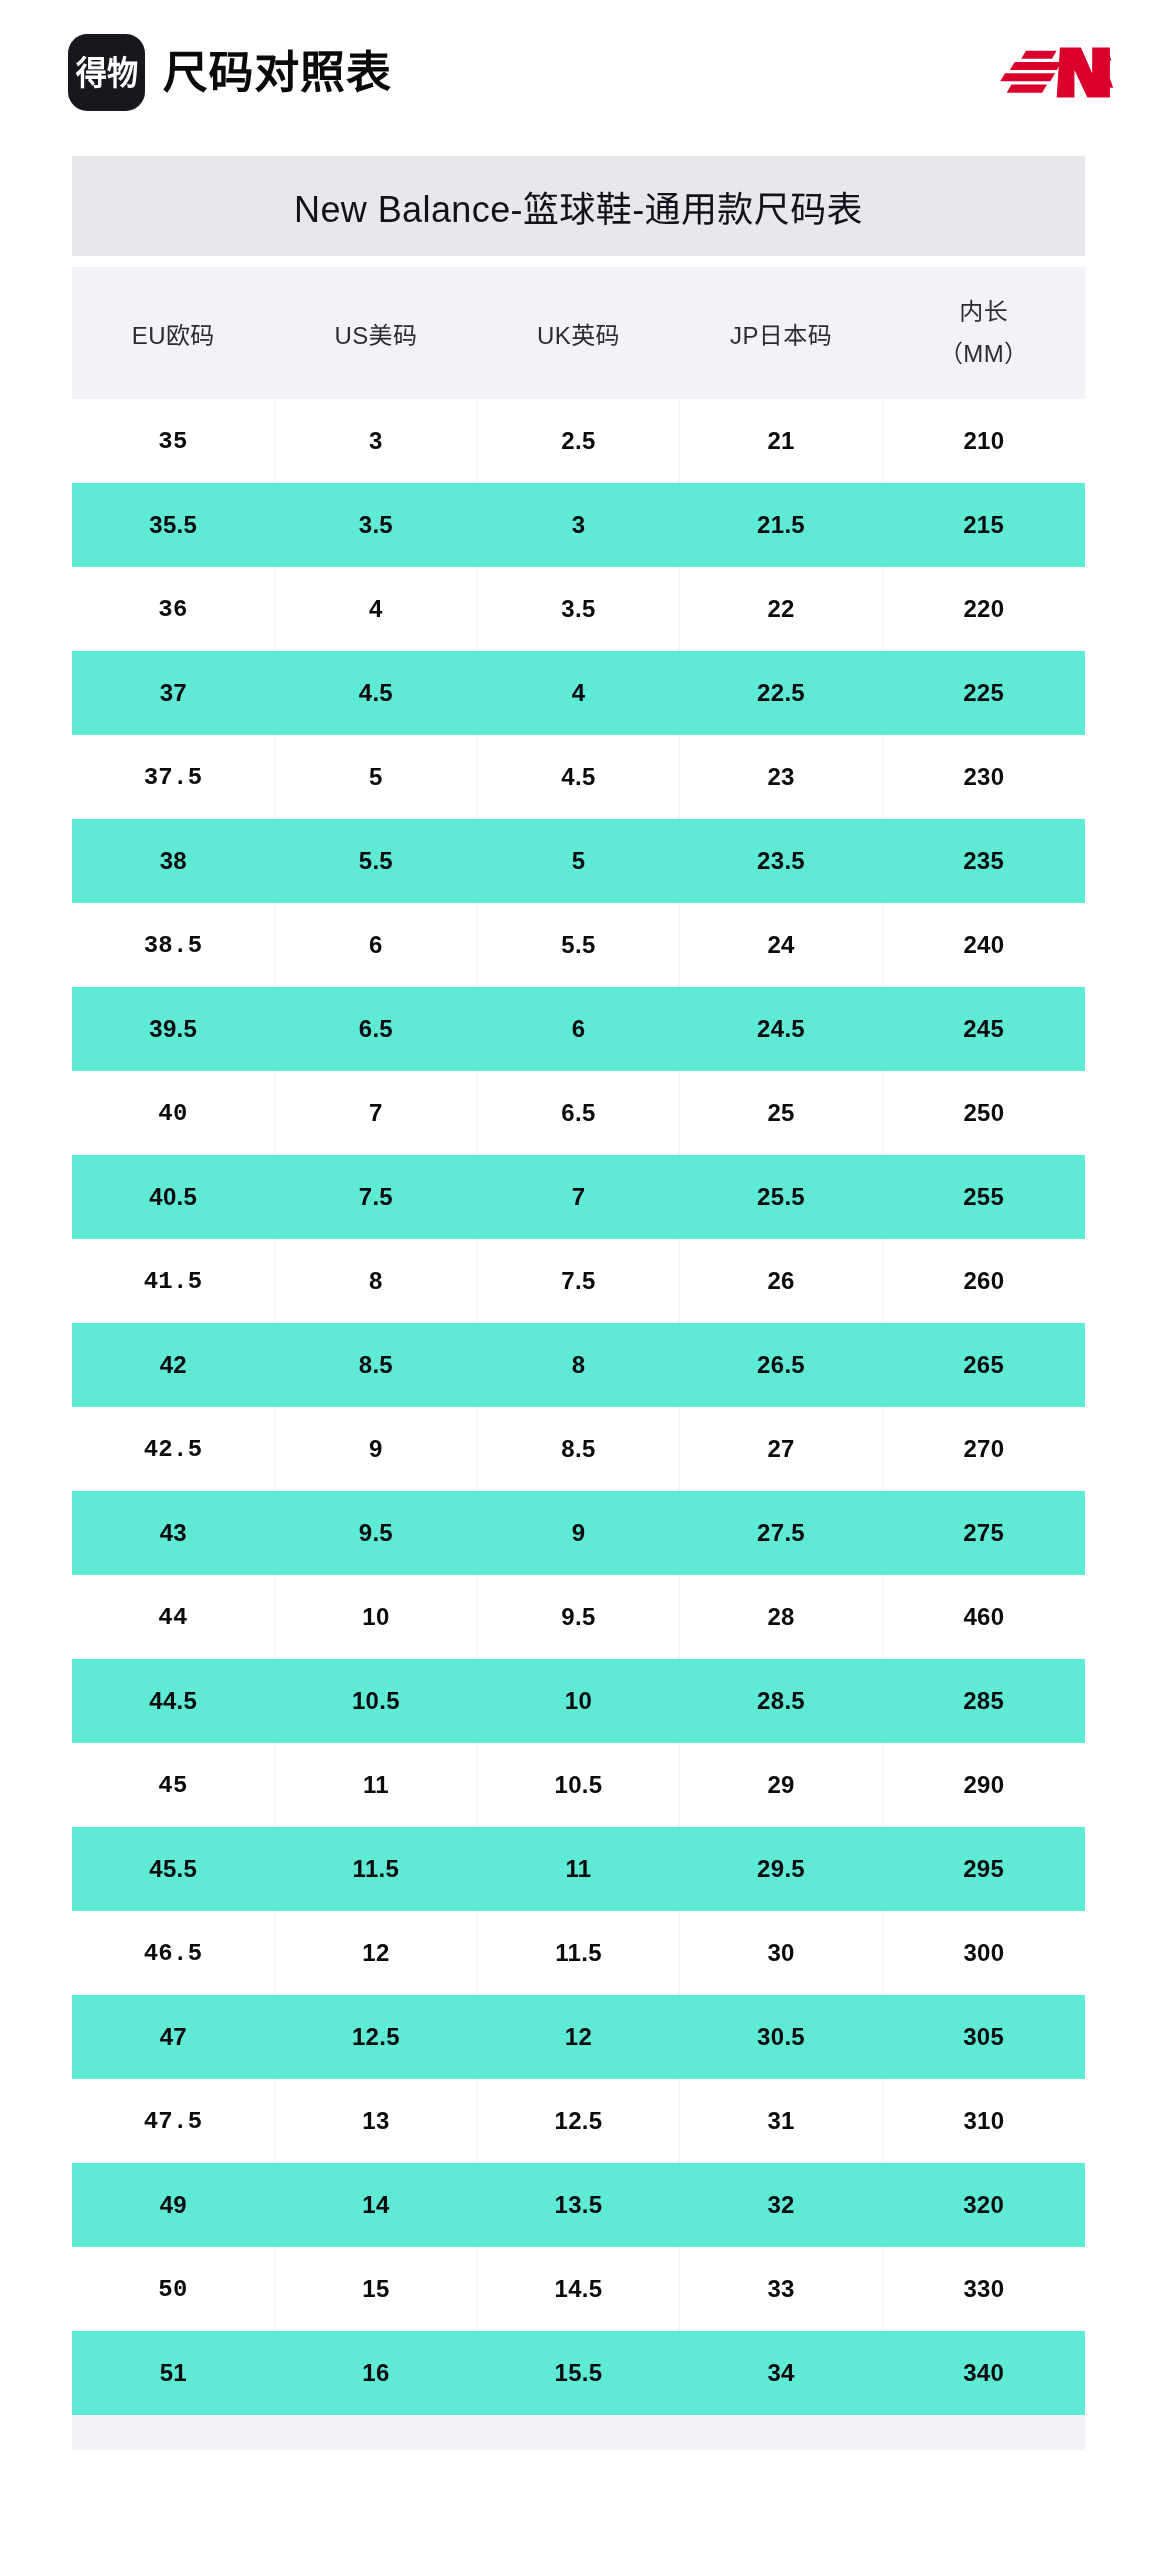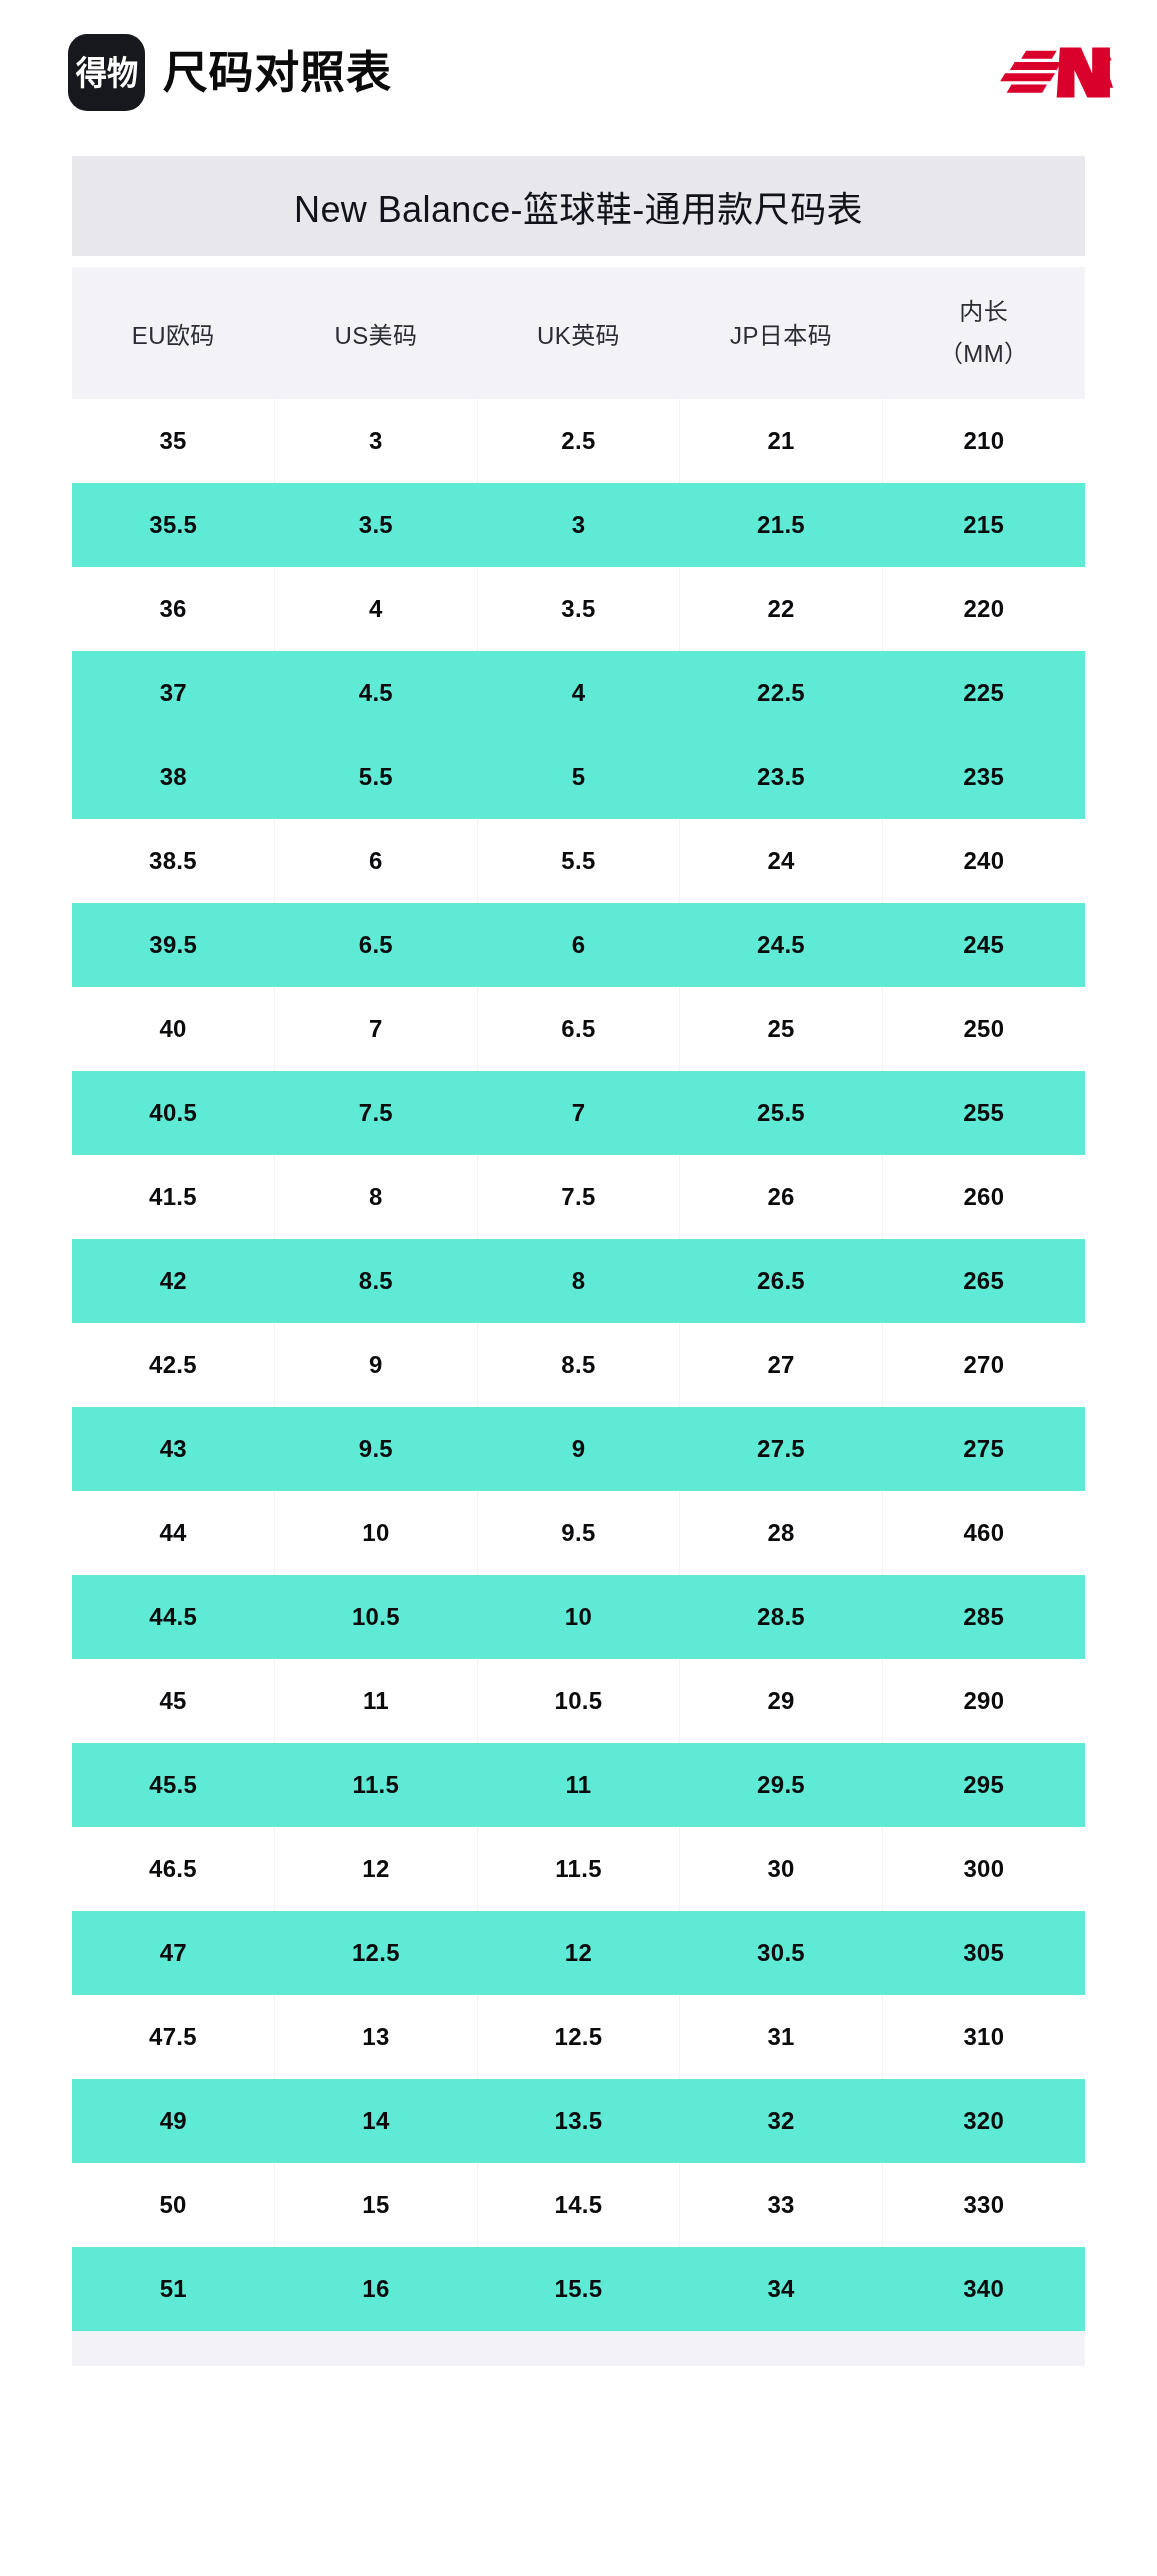--- a/index.html
+++ b/index.html
@@ -135,21 +135,21 @@
     padding: 0;
     background: transparent;
   }
 
   
   .size-table tbody tr.row-odd td {
     background: #ffffff;
     border-left: 1.6px solid #f3f3f7;
     border-right: 1.6px solid #f3f3f7;
   }
-  .size-table tbody tr.row-odd td:first-child { border-left: none; }
+  .size-table tbody tr.row-odd td:first-child { border-left: none; font-family: Liberation Mono, monospace; }
   .size-table tbody tr.row-odd td:last-child { border-right: none; }
 
   
   .size-table tbody tr.row-even td { background: #5eead4; }
 
   .table-footer { height: 35px; background: #f3f3f7; }
 </style>
 </head>
 <body>
 
@@ -234,20 +234,27 @@
             <td>22</td>
             <td>220</td>
           </tr>
           <tr class="row-even">
             <td>37</td>
             <td>4.5</td>
             <td>4</td>
             <td>22.5</td>
             <td>225</td>
           </tr>
+          <tr class="row-odd">
+            <td>37.5</td>
+            <td>5</td>
+            <td>4.5</td>
+            <td>23</td>
+            <td>230</td>
+          </tr>
           <tr class="row-even">
             <td>38</td>
             <td>5.5</td>
             <td>5</td>
             <td>23.5</td>
             <td>235</td>
           </tr>
           <tr class="row-odd">
             <td>38.5</td>
             <td>6</td>

